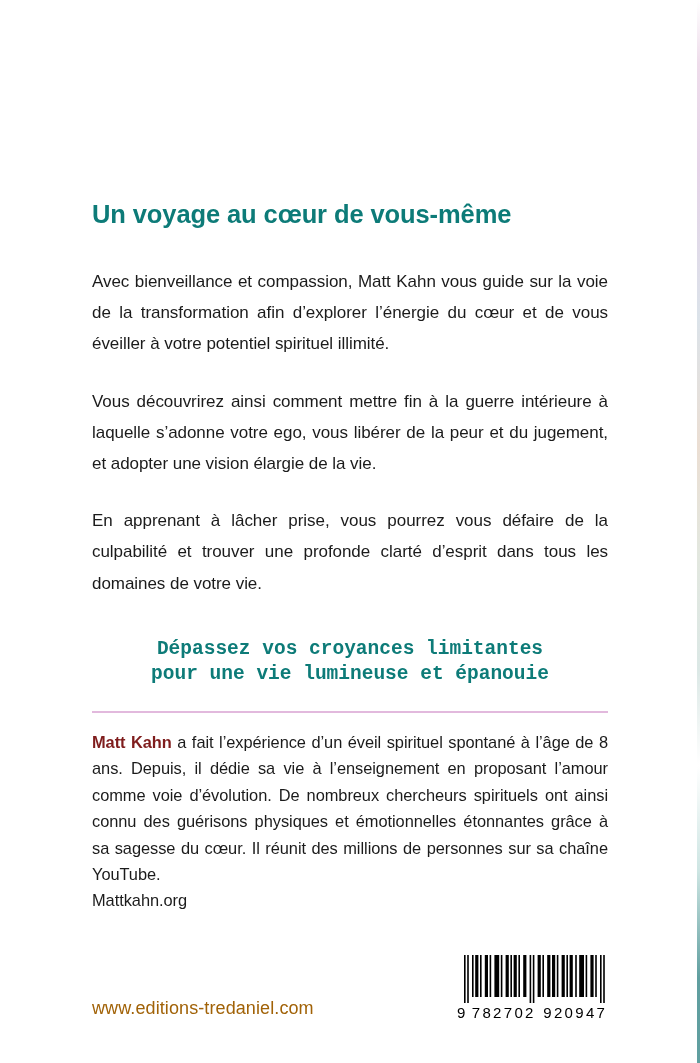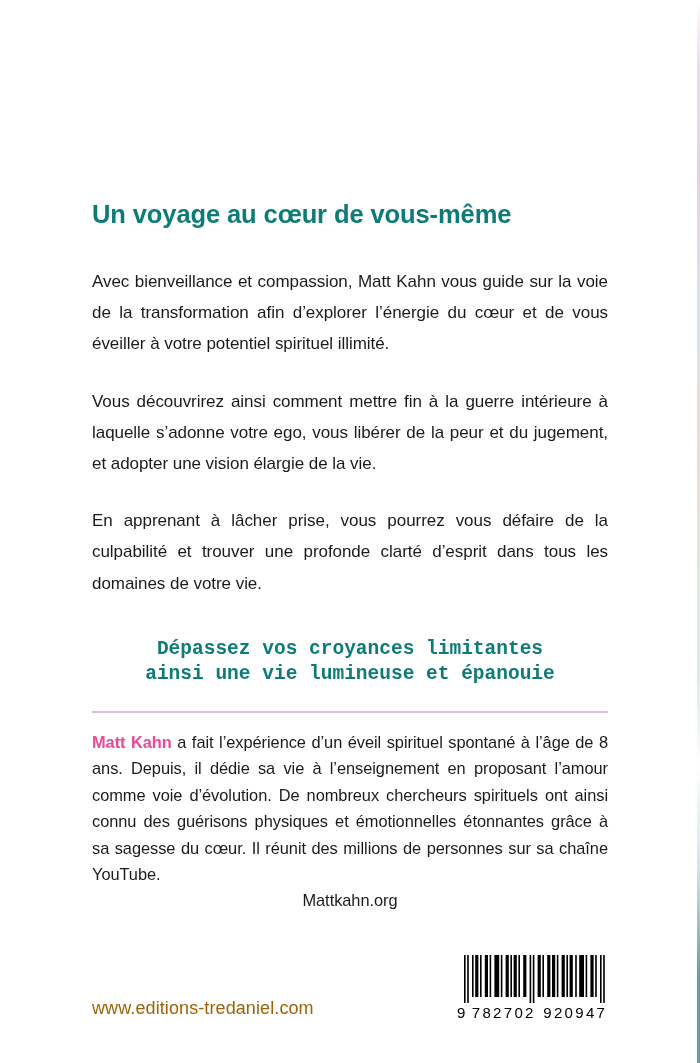--- a/index.html
+++ b/index.html
@@ -120,27 +120,27 @@
     top: 729px;
     left: 0;
     width: 516px;
     color: #1b1b1b;
     font-size: 16.4px;
     line-height: 26.4px;
     text-align: justify;
     letter-spacing: -0.05px;
   }
   .bio .author-name {
-    color: #ec4899;
+    color: #7f1d1d;
     font-weight: bold;
     margin-top: 20px;
   }
   .bio .bio-tail {
     display: block;
-    text-align: center;
+    text-align: left;
   }
 
   
   .site-url {
     position: absolute;
     left: 92px;
     top: 998px;
     color: #a16207;
     font-size: 18px;
     letter-spacing: 0.1px;
@@ -210,21 +210,21 @@
     <h1 class="headline">Un voyage au cœur de vous-même</h1>
 
     <div class="body-block">
       <p class="para">Avec bienveillance et compassion, Matt Kahn vous guide sur la voie de la transformation afin d’explorer l’énergie du cœur et de vous éveiller à votre potentiel spirituel illimité.</p>
       <p class="para">Vous découvrirez ainsi comment mettre fin à la guerre intérieure à laquelle s’adonne votre ego, vous libérer de la peur et du jugement, et adopter une vision élargie de la vie.</p>
       <p class="para">En apprenant à lâcher prise, vous pourrez vous défaire de la culpabilité et trouver une profonde clarté d’esprit dans tous les domaines de votre vie.</p>
     </div>
 
     <div class="tagline">
       <span class="tl-line">Dépassez vos croyances limitantes</span>
-      <span class="tl-line">ainsi une vie lumineuse et épanouie</span>
+      <span class="tl-line">pour une vie lumineuse et épanouie</span>
     </div>
 
     <hr class="divider">
 
     <div class="bio">
       <span class="author-name">Matt Kahn</span><span> a fait l’expérience d’un éveil spirituel spontané à l’âge de 8 ans. Depuis, il dédie sa vie à l’enseignement en proposant l’amour comme voie d’évolution. De nombreux chercheurs spirituels ont ainsi connu des guérisons physiques et émotionnelles étonnantes grâce à sa sagesse du cœur. Il réunit des millions de personnes sur sa chaîne YouTube.</span>
       <span class="bio-tail">Mattkahn.org</span>
     </div>
 
   </div>

